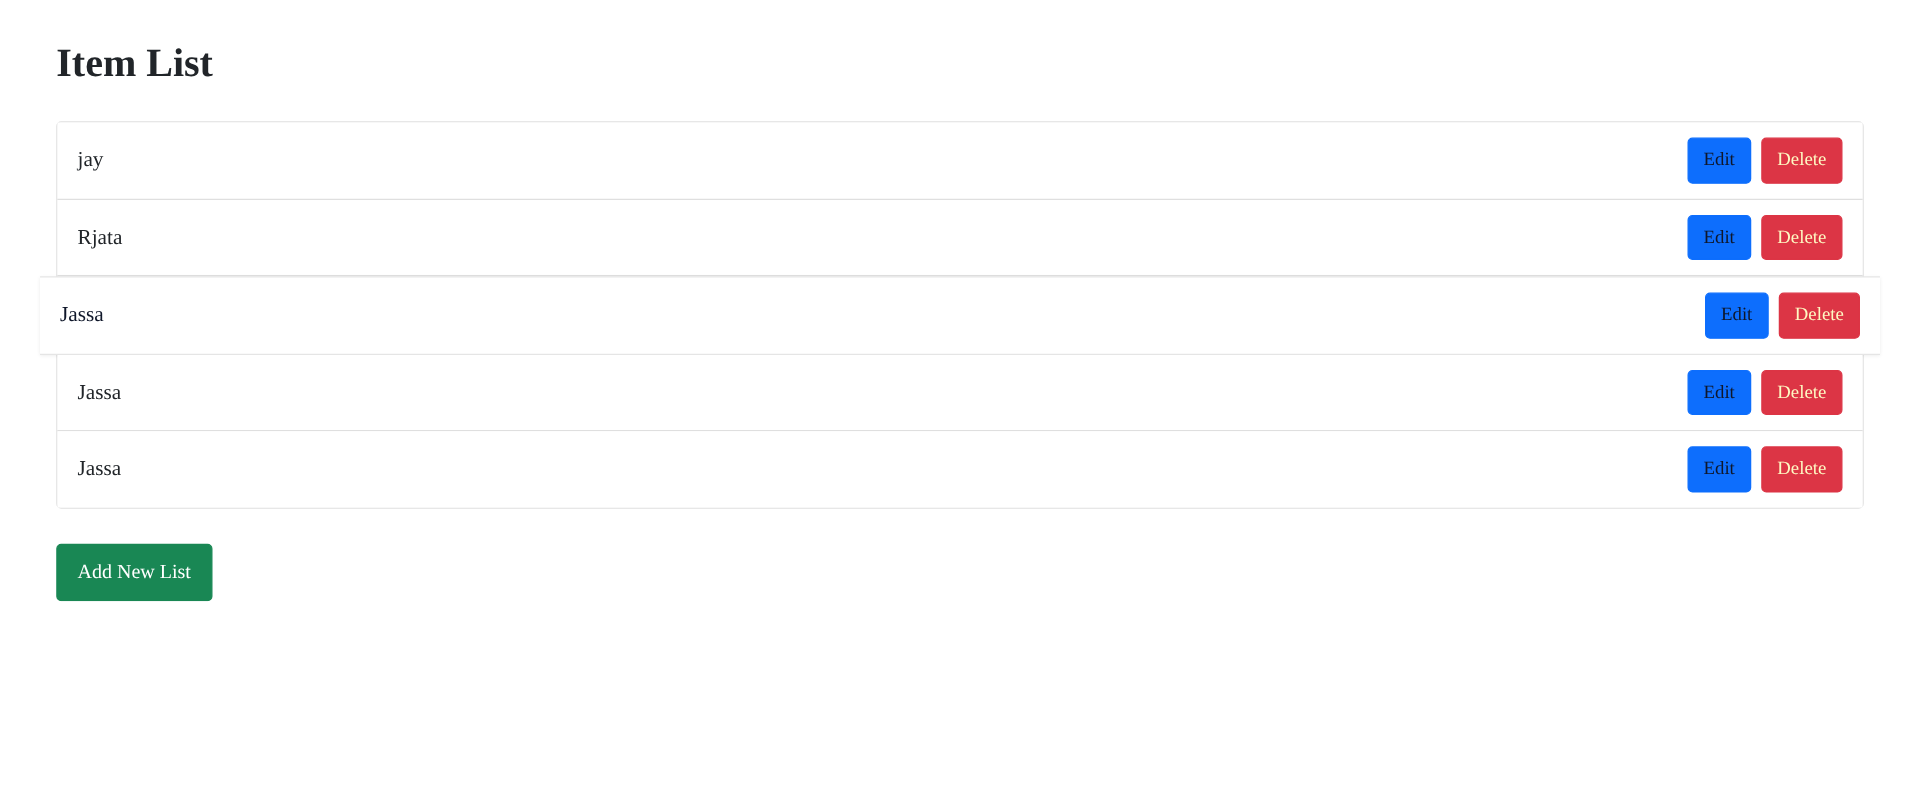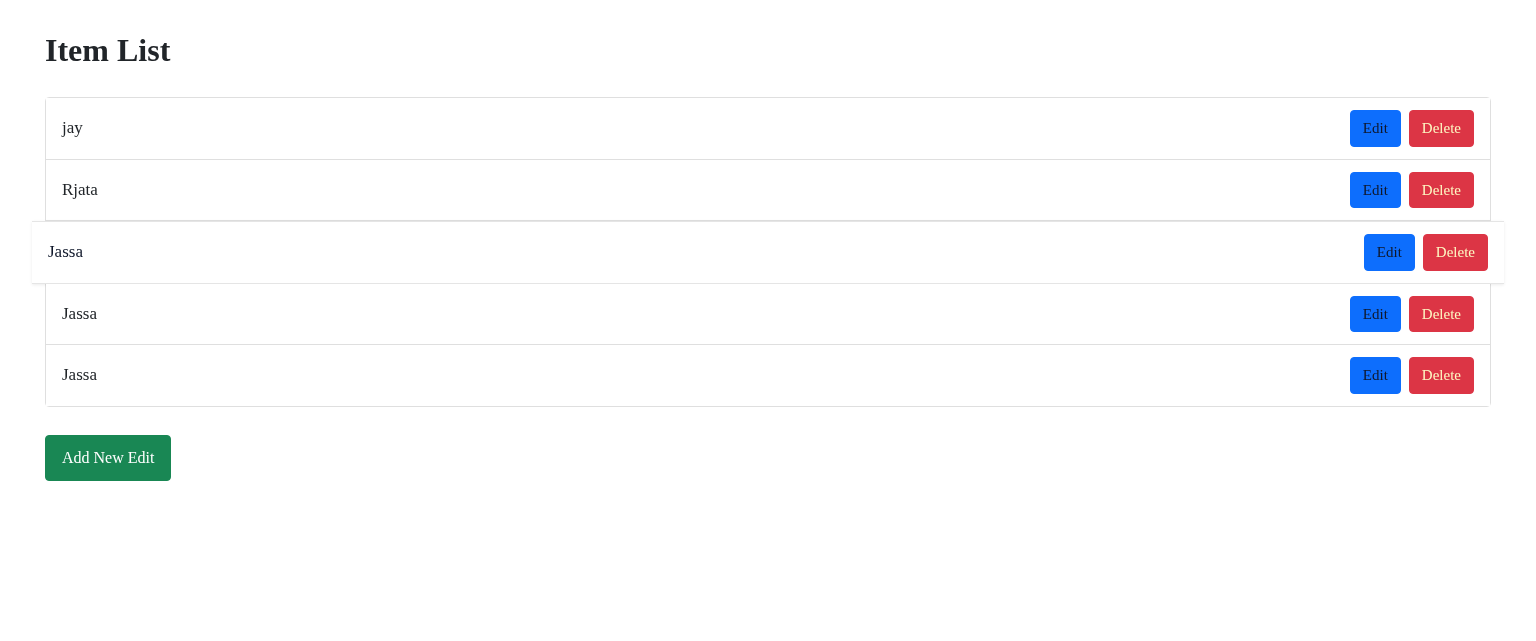--- a/index.html
+++ b/index.html
@@ -128,14 +128,14 @@
       </div>
       <div class="list-group-item">
         <span class="item-name">Jassa</span>
         <div class="button-group">
           <button class="btn btn-primary">Edit</button>
           <button class="btn btn-danger">Delete</button>
         </div>
       </div>
     </div>
 
-  <button class="btn btn-success">Add New Edit</button>
+  <button class="btn btn-success">Add New List</button>
 </div>
 
 </body></html>

